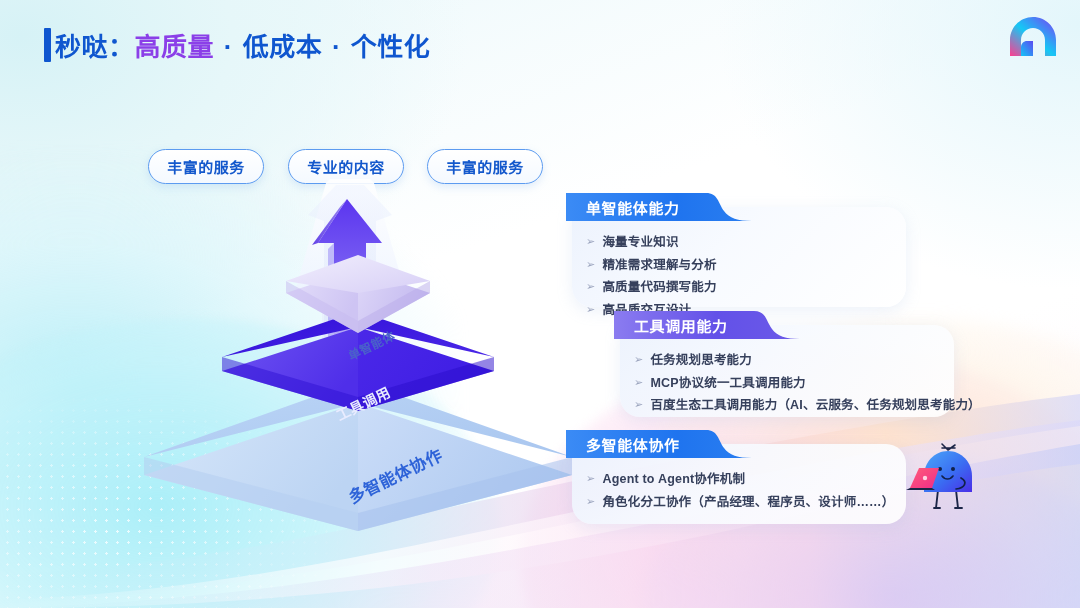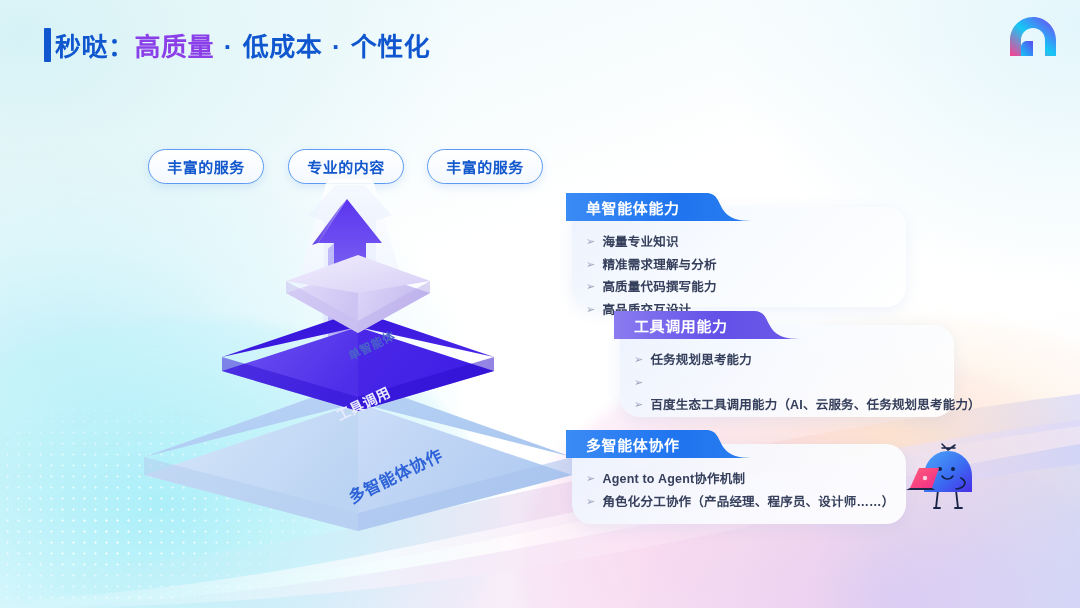--- a/index.html
+++ b/index.html
@@ -377,20 +377,21 @@
       </svg>
       <span class="ribbon-text">工具调用能力</span>
     </div>
     <div class="card-list">
       <div class="card-item">
         <span class="bullet">➢</span>
         <span>任务规划思考能力</span>
       </div>
       <div class="card-item">
         <span class="bullet">➢</span>
+        <span>MCP协议统一工具调用能力</span>
       </div>
       <div class="card-item">
         <span class="bullet">➢</span>
         <span>百度生态工具调用能力（AI、云服务、任务规划思考能力）</span>
       </div>
     </div>
   </div>
 
   <div class="card card-3">
     <div class="card-body"></div>

